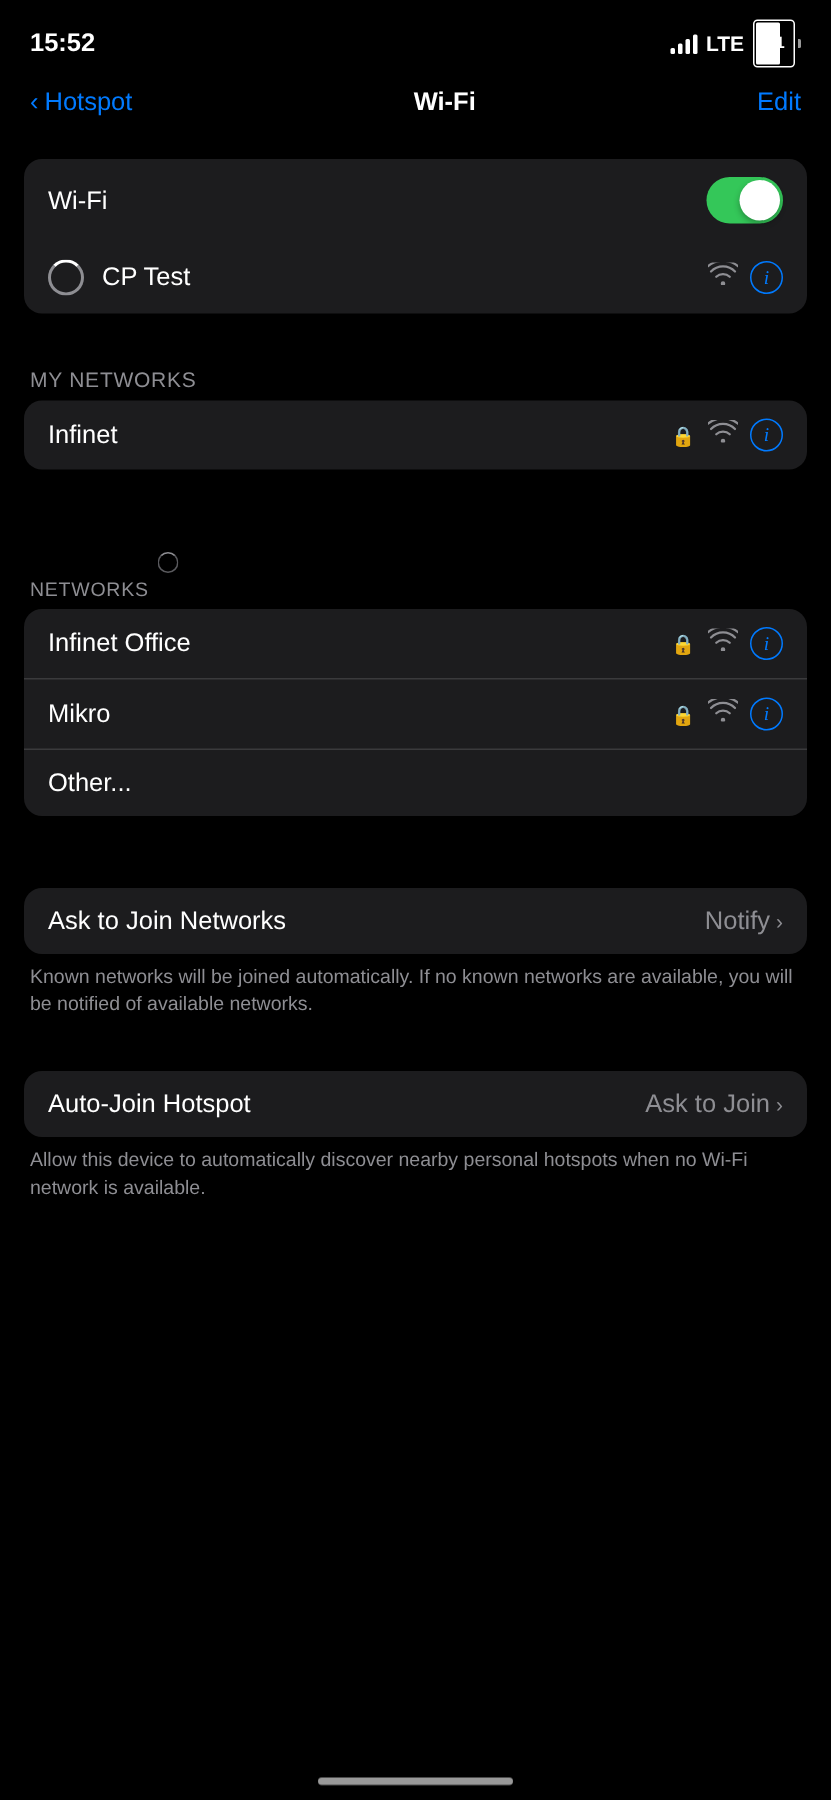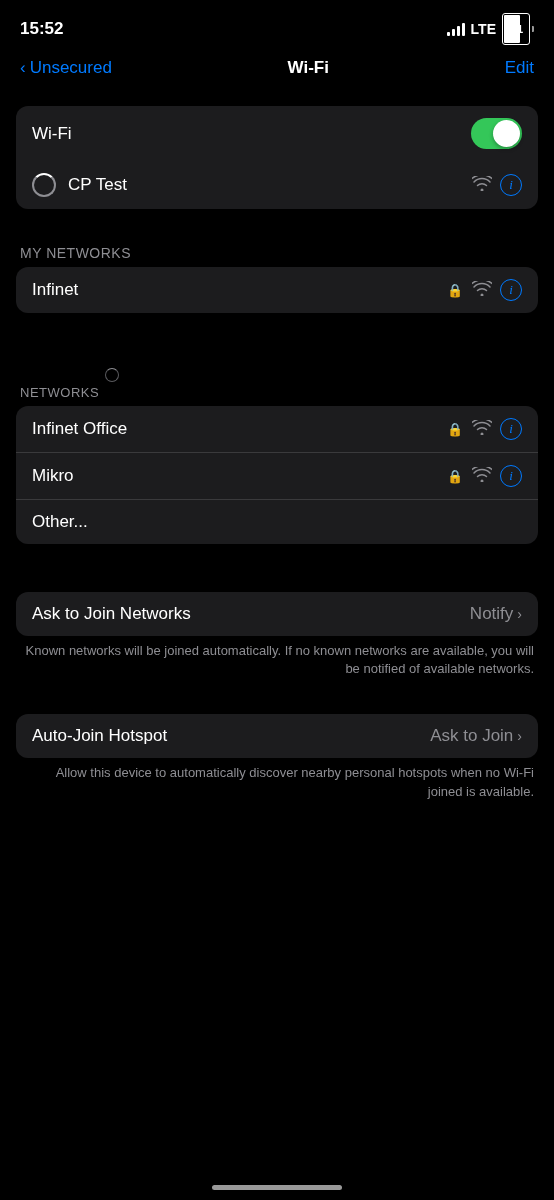--- a/index.html
+++ b/index.html
@@ -274,21 +274,20 @@
       border-radius: 50%;
       animation: spin 1s linear infinite;
     }
 
     
     .description-text {
       font-size: 13px;
       color: #8E8E93;
       padding: 6px 4px 0 4px;
       line-height: 1.4;
-      text-align: right;
     }
 
     .row-right {
       display: flex;
       align-items: center;
       gap: 4px;
       color: #8E8E93;
       font-size: 17px;
     }
 
@@ -351,21 +350,21 @@
         <span class="battery-text">31</span>
       </div>
       <div class="battery-tip"></div>
     </div>
   </div>
 </div>
 
 <div class="nav-bar">
   <div class="nav-back">
     <span>‹</span>
-    <span>Unsecured</span>
+    <span>Hotspot</span>
   </div>
   <span class="nav-title">Wi-Fi</span>
   <span class="nav-action">Edit</span>
 </div>
 
 <div class="section top-section">
   <div class="card">
 
     <div class="card-row">
       <span class="row-label">Wi-Fi</span>
@@ -484,18 +483,18 @@
 <div class="section">
   <div class="card">
     <div class="card-row">
       <span class="row-label">Auto-Join Hotspot</span>
       <div class="row-right">
         <span class="value-text">Ask to Join</span>
         <span class="chevron-icon">›</span>
       </div>
     </div>
   </div>
-  <p class="description-text">Allow this device to automatically discover nearby personal hotspots when no Wi-Fi joined is available.</p>
+  <p class="description-text">Allow this device to automatically discover nearby personal hotspots when no Wi-Fi network is available.</p>
 </div>
 
 <div class="home-indicator">
   <div class="home-bar"></div>
 </div>
 
 </body></html>

